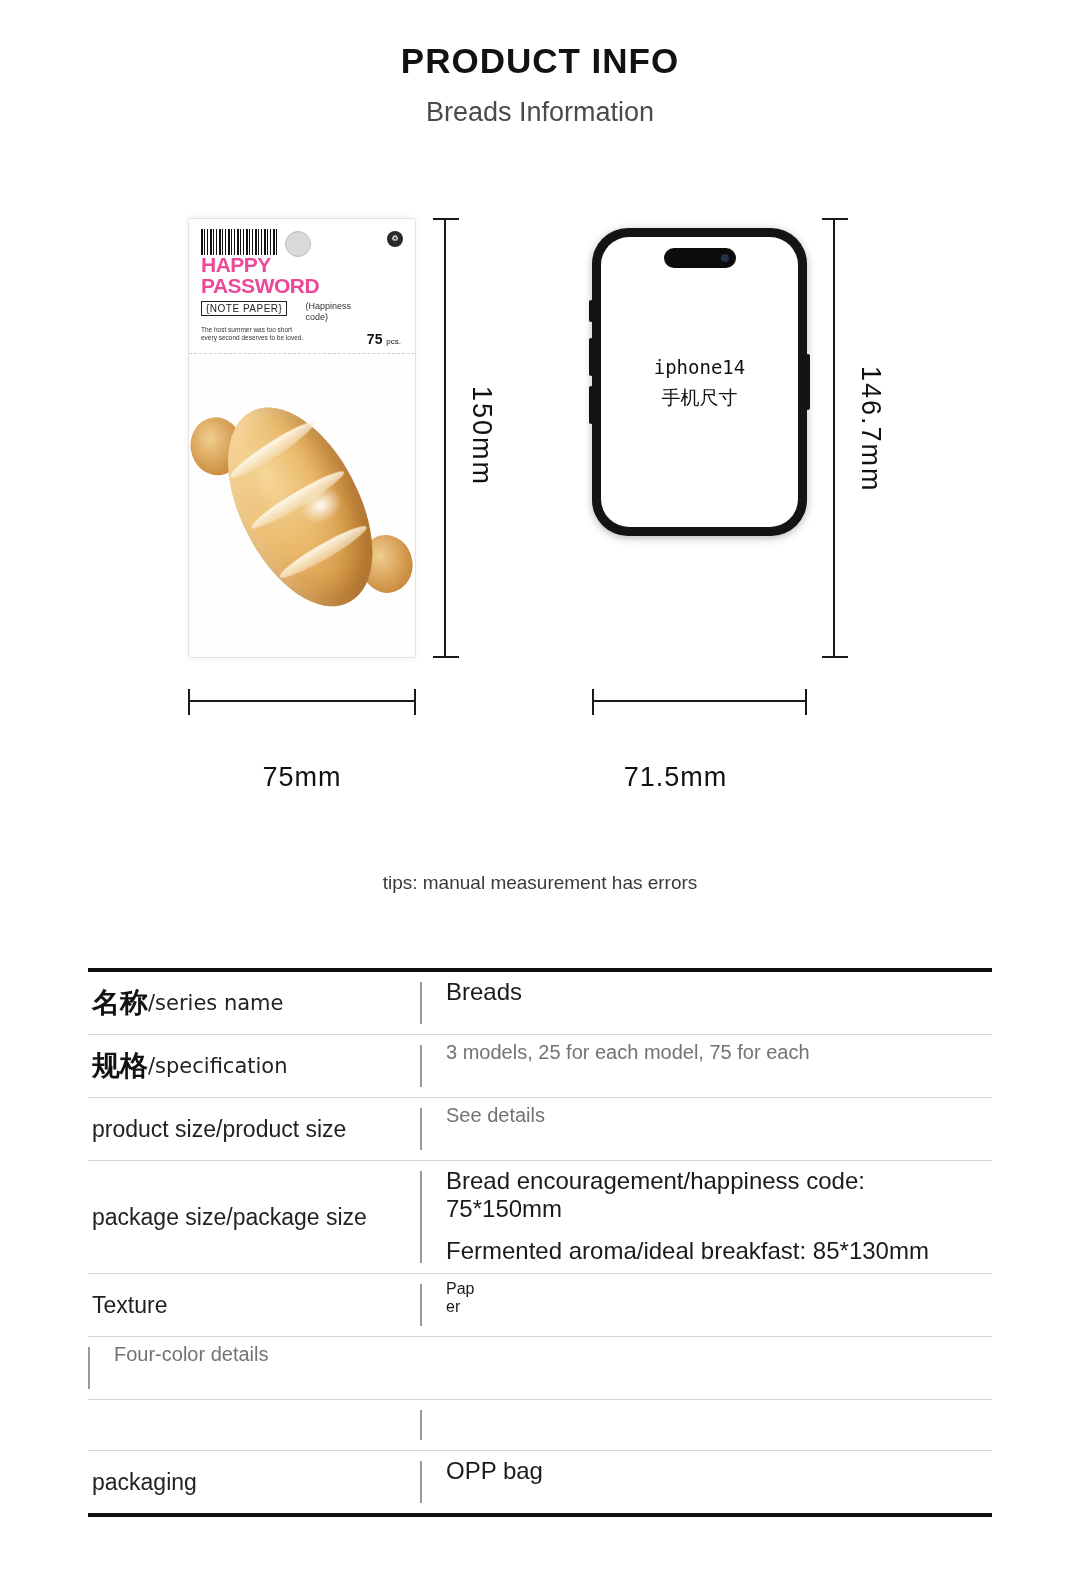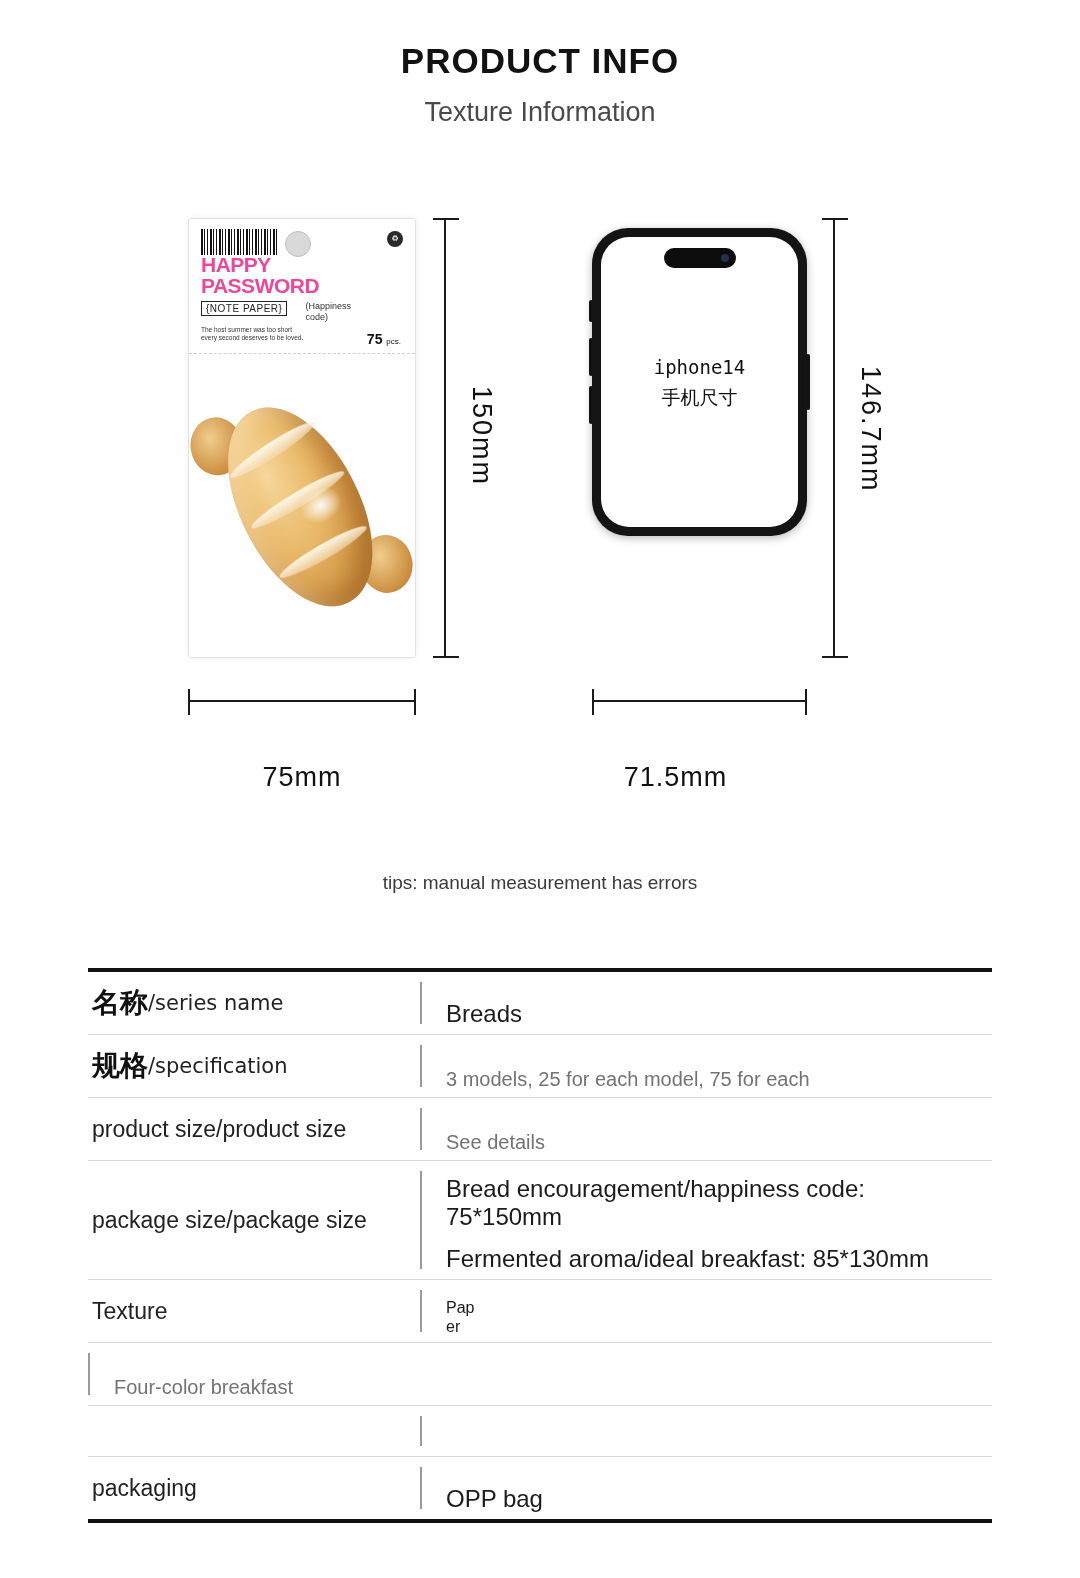--- a/index.html
+++ b/index.html
@@ -373,22 +373,22 @@
   .spec-divider {
     width: 2px;
     background: #9a9a9a;
     margin: 10px 0;
     flex: 0 0 2px;
   }
   .spec-val {
     flex: 1;
     display: flex;
     flex-direction: column;
-    justify-content: flex-end;
-    padding: 14px 10px 6px 24px;
+    justify-content: flex-start;
+    padding: 6px 10px 6px 24px;
     box-sizing: border-box;
   }
   .key-cn {
     font-size: 28px;
     font-weight: bold;
     color: #111;
   }
   .key-en-after {
     font-size: 21px;
     color: #222;
@@ -409,21 +409,21 @@
     font-size: 20px;
     overflow: hidden;
     height: 14px;
   }
 </style>
 </head>
 <body>
 
 <div class="header">
   <h1>PRODUCT INFO</h1>
-  <h2>Texture Information</h2>
+  <h2>Breads Information</h2>
 </div>
 
 <div class="showcase">
 
   <div class="package-wrap">
     <div class="package">
       <div class="pkg-header">
         <span class="barcode"></span>
         <span class="hang-hole"></span>
         <span class="recycle-mark">♻</span>
@@ -549,21 +549,21 @@
     <div class="spec-divider"></div>
     <div class="spec-val">
       <span class="val-sm">Pap</span>
       <span class="val-sm">er</span>
     </div>
   </div>
 
   <div class="spec-row">
     <div class="spec-divider"></div>
     <div class="spec-val">
-      <span class="val-md">Four-color breakfast</span>
+      <span class="val-md">Four-color details</span>
     </div>
   </div>
 
   <div class="spec-row row-ghost">
     <div class="spec-key">
       <span class="key-plain ghost-text"></span>
     </div>
     <div class="spec-divider"></div>
     <div class="spec-val">
       <span class="val-md ghost-text"></span>

